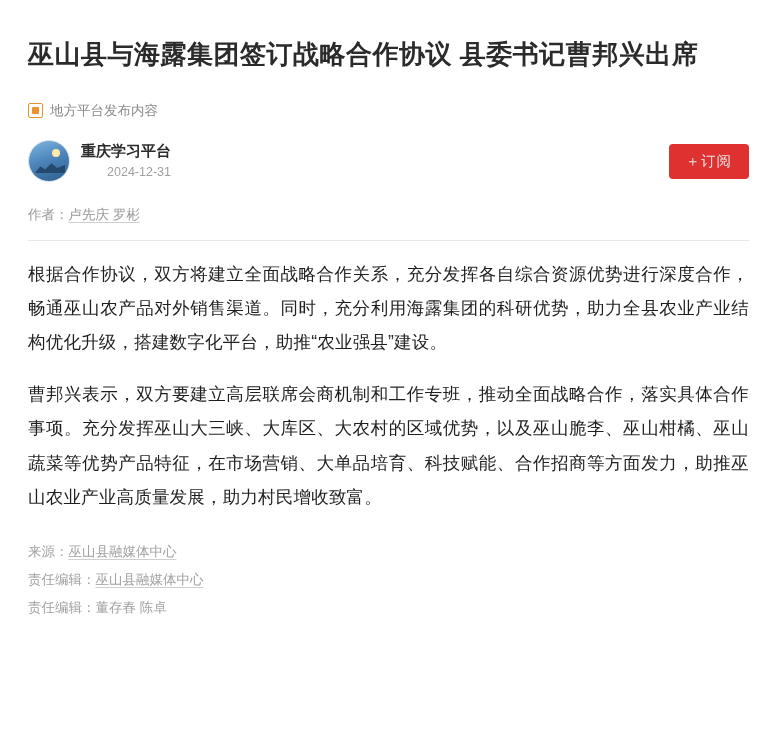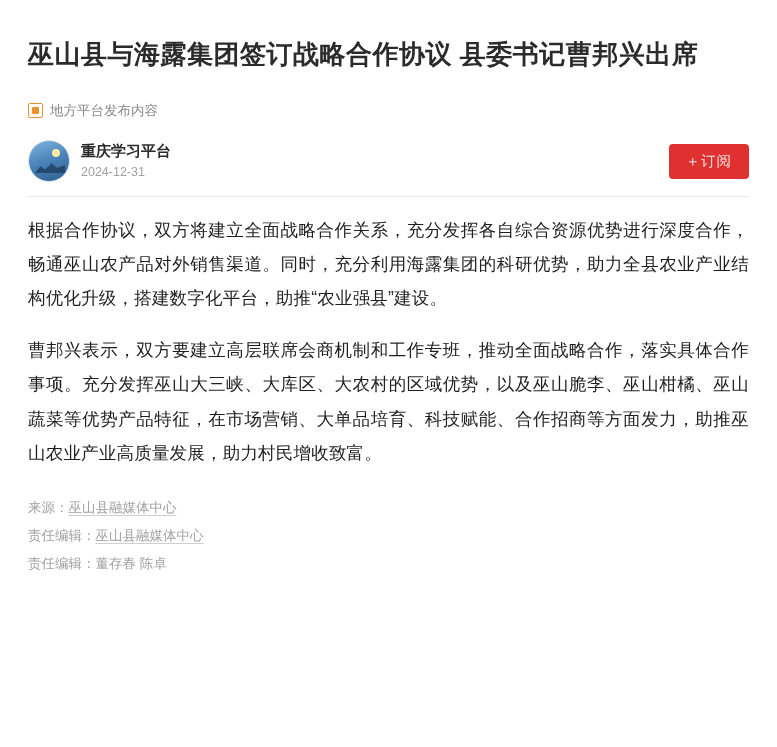--- a/index.html
+++ b/index.html
@@ -102,20 +102,21 @@
     width: 8px;
     height: 8px;
     background: #ffe9a8;
     border-radius: 50%;
   }
   .publisher-meta {
     margin-left: 11px;
     display: flex;
     flex-direction: column;
     justify-content: center;
+    align-items: flex-end;
   }
   .publisher-name {
     font-size: 15px;
     color: #2b2b2b;
     font-weight: bold;
     line-height: 1.4;
   }
   .publish-date {
     font-size: 12.5px;
     color: #a0a0a0;
@@ -208,20 +209,23 @@
 
   <div class="publisher-row">
     <div class="avatar"></div>
     <div class="publisher-meta">
       <span class="publisher-name">重庆学习平台</span>
       <span class="publish-date">2024-12-31</span>
     </div>
     <button class="subscribe-btn">＋订阅</button>
   </div>
 
+  <div class="author-line">
+    <span>作者：</span><span class="author-names">卢先庆 罗彬</span>
+  </div>
 
   <div class="divider"></div>
 
   <div class="body">
     <p class="para">根据合作协议，双方将建立全面战略合作关系，充分发挥各自综合资源优势进行深度合作，畅通巫山农产品对外销售渠道。同时，充分利用海露集团的科研优势，助力全县农业产业结构优化升级，搭建数字化平台，助推“农业强县”建设。</p>
     <p class="para">曹邦兴表示，双方要建立高层联席会商机制和工作专班，推动全面战略合作，落实具体合作事项。充分发挥巫山大三峡、大库区、大农村的区域优势，以及巫山脆李、巫山柑橘、巫山蔬菜等优势产品特征，在市场营销、大单品培育、科技赋能、合作招商等方面发力，助推巫山农业产业高质量发展，助力村民增收致富。</p>
   </div>
 
   <div class="footer">
     <div class="meta-line">

